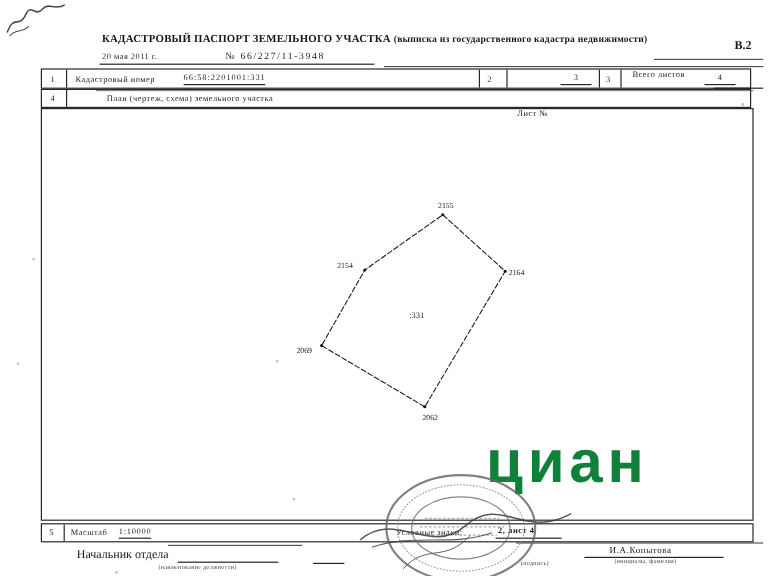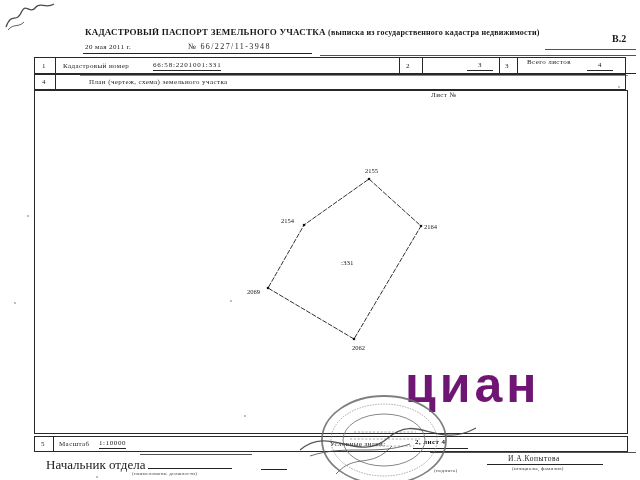--- a/index.html
+++ b/index.html
@@ -10,21 +10,21 @@
   .ln{position:absolute;background:#272727;height:1px;}
   .ln.gray{background:#555;}
   .box{position:absolute;border:1px solid #2b2b2b;box-sizing:border-box;}
   .vsep{position:absolute;top:0;bottom:0;width:1px;background:#2b2b2b;}
   .uline{border-bottom:1px solid #2a2a2a;padding-bottom:1px;}
   .hint{font-size:5px;color:#3c3c3c;letter-spacing:0.3px;}
   .t7{font-size:7px;letter-spacing:0.4px;}
   .t8{font-size:8px;letter-spacing:0.5px;}
   .dot{position:absolute;width:2px;height:2px;background:#9a9a9a;opacity:.65;}
   .wm{position:absolute;font-family:"Liberation Sans", sans-serif;font-weight:bold;
-      color:#701a75;font-size:50px;letter-spacing:4px;}
+      color:#15803d;font-size:50px;letter-spacing:4px;}
   svg{display:block;}
   svg text{font-family:"Liberation Serif", serif;fill:#202020;}
 </style>
 </head>
 <body>
 
 <div class="page">
 
   <svg class="abs" style="left:2px;top:1px;" width="56" height="32" viewBox="0 0 56 32">
     <path d="M4,26 C10,10 14,24 20,10 C24,2 28,14 34,6 C38,1 44,8 52,3" fill="none" stroke="#4a4a4a" stroke-width="1.3"></path>
@@ -111,21 +111,21 @@
       <line x1="32" y1="47" x2="102" y2="47"></line>
       <line x1="38" y1="54" x2="96" y2="54"></line>
     </g>
     <g fill="none" stroke="#3d3d3d">
       <path d="M-18,58 C12,32 40,72 70,46 S118,58 158,36" stroke-width="1.3"></path>
       <path d="M-8,64 C28,52 58,64 92,52" stroke-width="0.9"></path>
       <path d="M18,82 C38,60 52,78 74,54" stroke-width="0.8"></path>
     </g>
   </svg>
 
-  <div class="abs" style="left:22px;top:457px;font-size:13px;padding-left:24px;">Начальник отдела</div>
+  <div class="abs" style="left:40px;top:457px;font-size:10px;padding-left:24px;">Начальник отдела</div>
   <div class="ln" style="left:148px;top:468px;width:84px;"></div>
   <div class="ln" style="left:261px;top:469px;width:26px;"></div>
   <div class="abs hint" style="left:132px;top:471px;">(наименование должности)</div>
   <div class="abs hint" style="left:434px;top:468px;">(подпись)</div>
   <div class="abs" style="left:508px;top:454px;font-size:7.5px;letter-spacing:0.5px;">И.А.Копытова</div>
   <div class="ln" style="left:487px;top:464px;width:116px;"></div>
   <div class="abs hint" style="left:512px;top:466px;">(инициалы, фамилия)</div>
 
   <div class="dot" style="left:14px;top:302px;"></div>
   <div class="dot" style="left:27px;top:215px;"></div>

